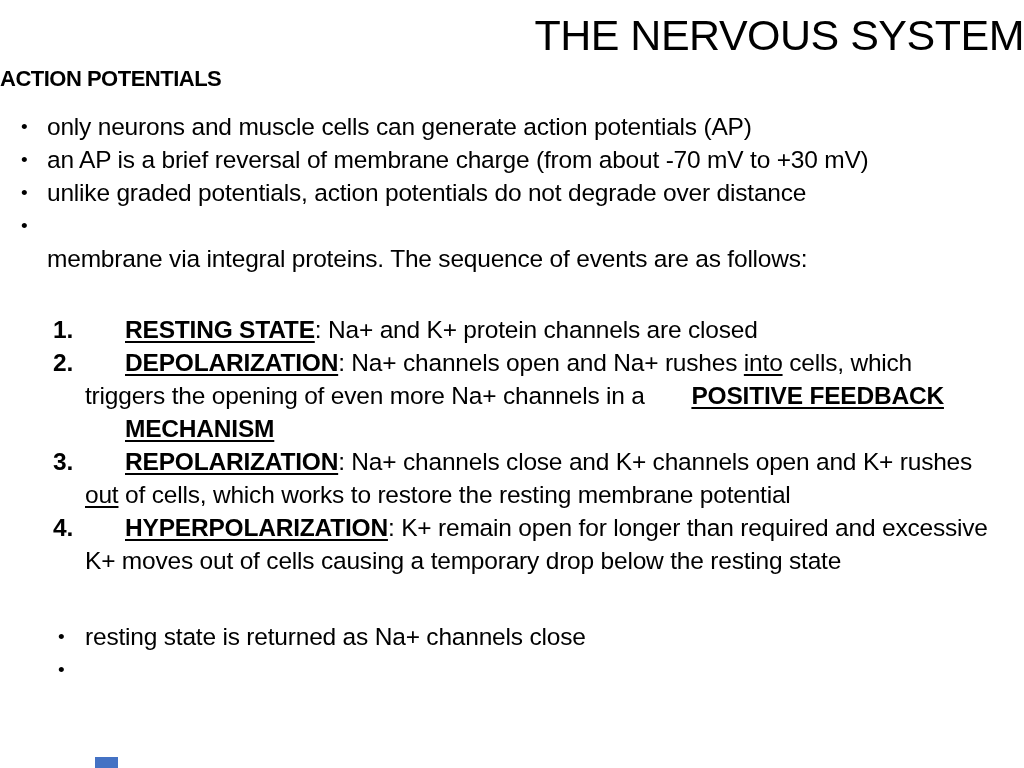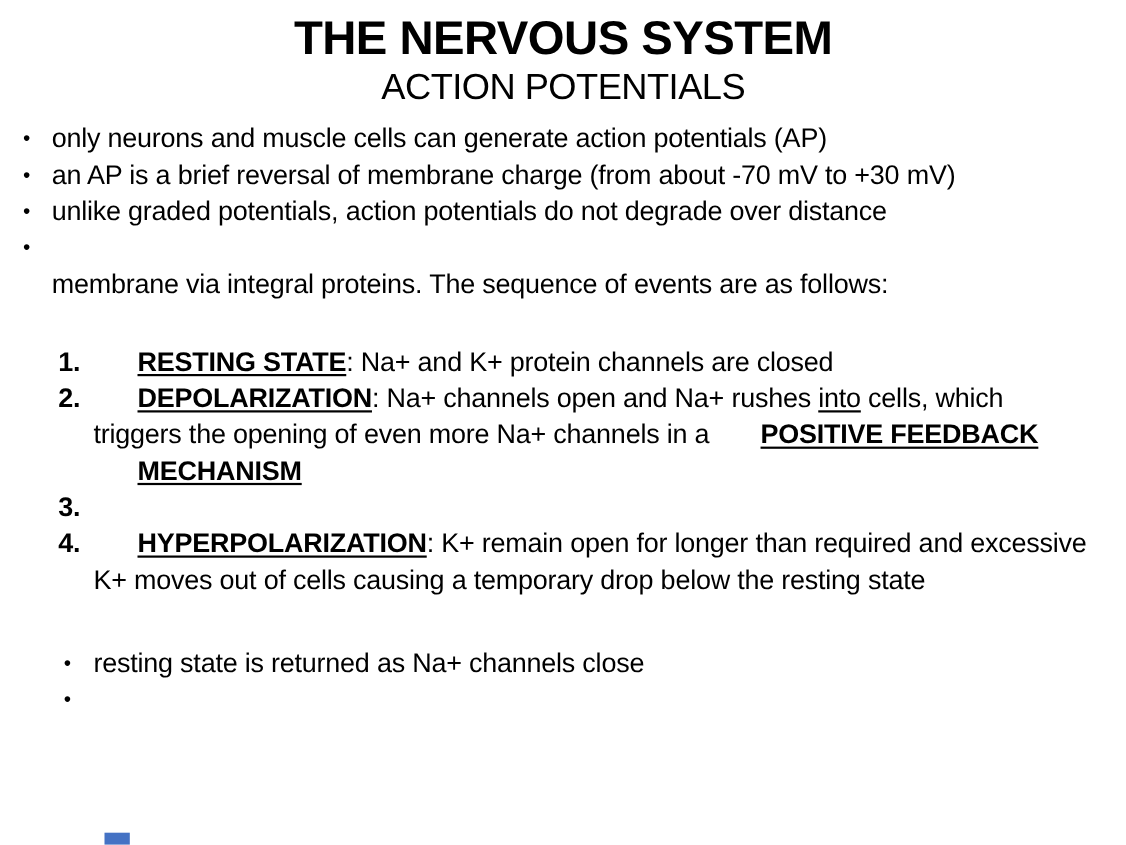--- a/index.html
+++ b/index.html
@@ -7,31 +7,30 @@
     width: 1024px; height: 768px;
     background: #ffffff;
     font-family: "Liberation Sans", sans-serif;
     color: #000000;
     position: relative;
     overflow: hidden;
   }
   .slide { position: absolute; inset: 0; }
 
   .title {
-    text-align: center;
-    font-weight: 700;
+    text-align: right;
+    font-weight: 400;
     font-size: 43px;
     line-height: 47px;
     margin-top: 12px;
     letter-spacing: -0.5px;
   }
   .subtitle {
-    text-align: center;
-    font-weight: 400;
-    font-size: 33px;
+    font-weight: 700;
+    font-size: 22px;
     line-height: 38px;
     margin-top: 1px;
     letter-spacing: -0.5px;
   }
 
   .body {
     margin-top: 12px;
     font-size: 24.5px;
     line-height: 33px;
     letter-spacing: -0.2px;
@@ -103,20 +102,21 @@
         <div class="row step">
           <span class="marker">1.</span>
           <span class="txt"><span class="b u">RESTING STATE</span><span>: Na+ and K+ protein channels are closed</span></span>
         </div>
         <div class="row step">
           <span class="marker">2.</span>
           <span class="txt"><span class="b u">DEPOLARIZATION</span><span>: Na+ channels open and Na+ rushes </span><span class="i u">into</span><span> cells, which</span><br><span>triggers the opening of even more Na+ channels in a </span><span class="b u">POSITIVE FEEDBACK</span><br><span class="b u">MECHANISM</span></span>
         </div>
         <div class="row step">
           <span class="marker">3.</span>
+          <span class="txt"><span class="b u">REPOLARIZATION</span><span>: Na+ channels close and K+ channels open and K+ rushes</span><br><span class="i u">out</span><span> of cells, which works to restore the resting membrane potential</span></span>
         </div>
         <div class="row step">
           <span class="marker">4.</span>
           <span class="txt"><span class="b u">HYPERPOLARIZATION</span><span>: K+ remain open for longer than required and excessive</span><br><span>K+ moves out of cells causing a temporary drop below the resting state</span></span>
         </div>
       </div>
     <div class="gap2"></div>
     <div id="bullets-sub">
         <div class="row sub">
           <span class="marker">•</span>

